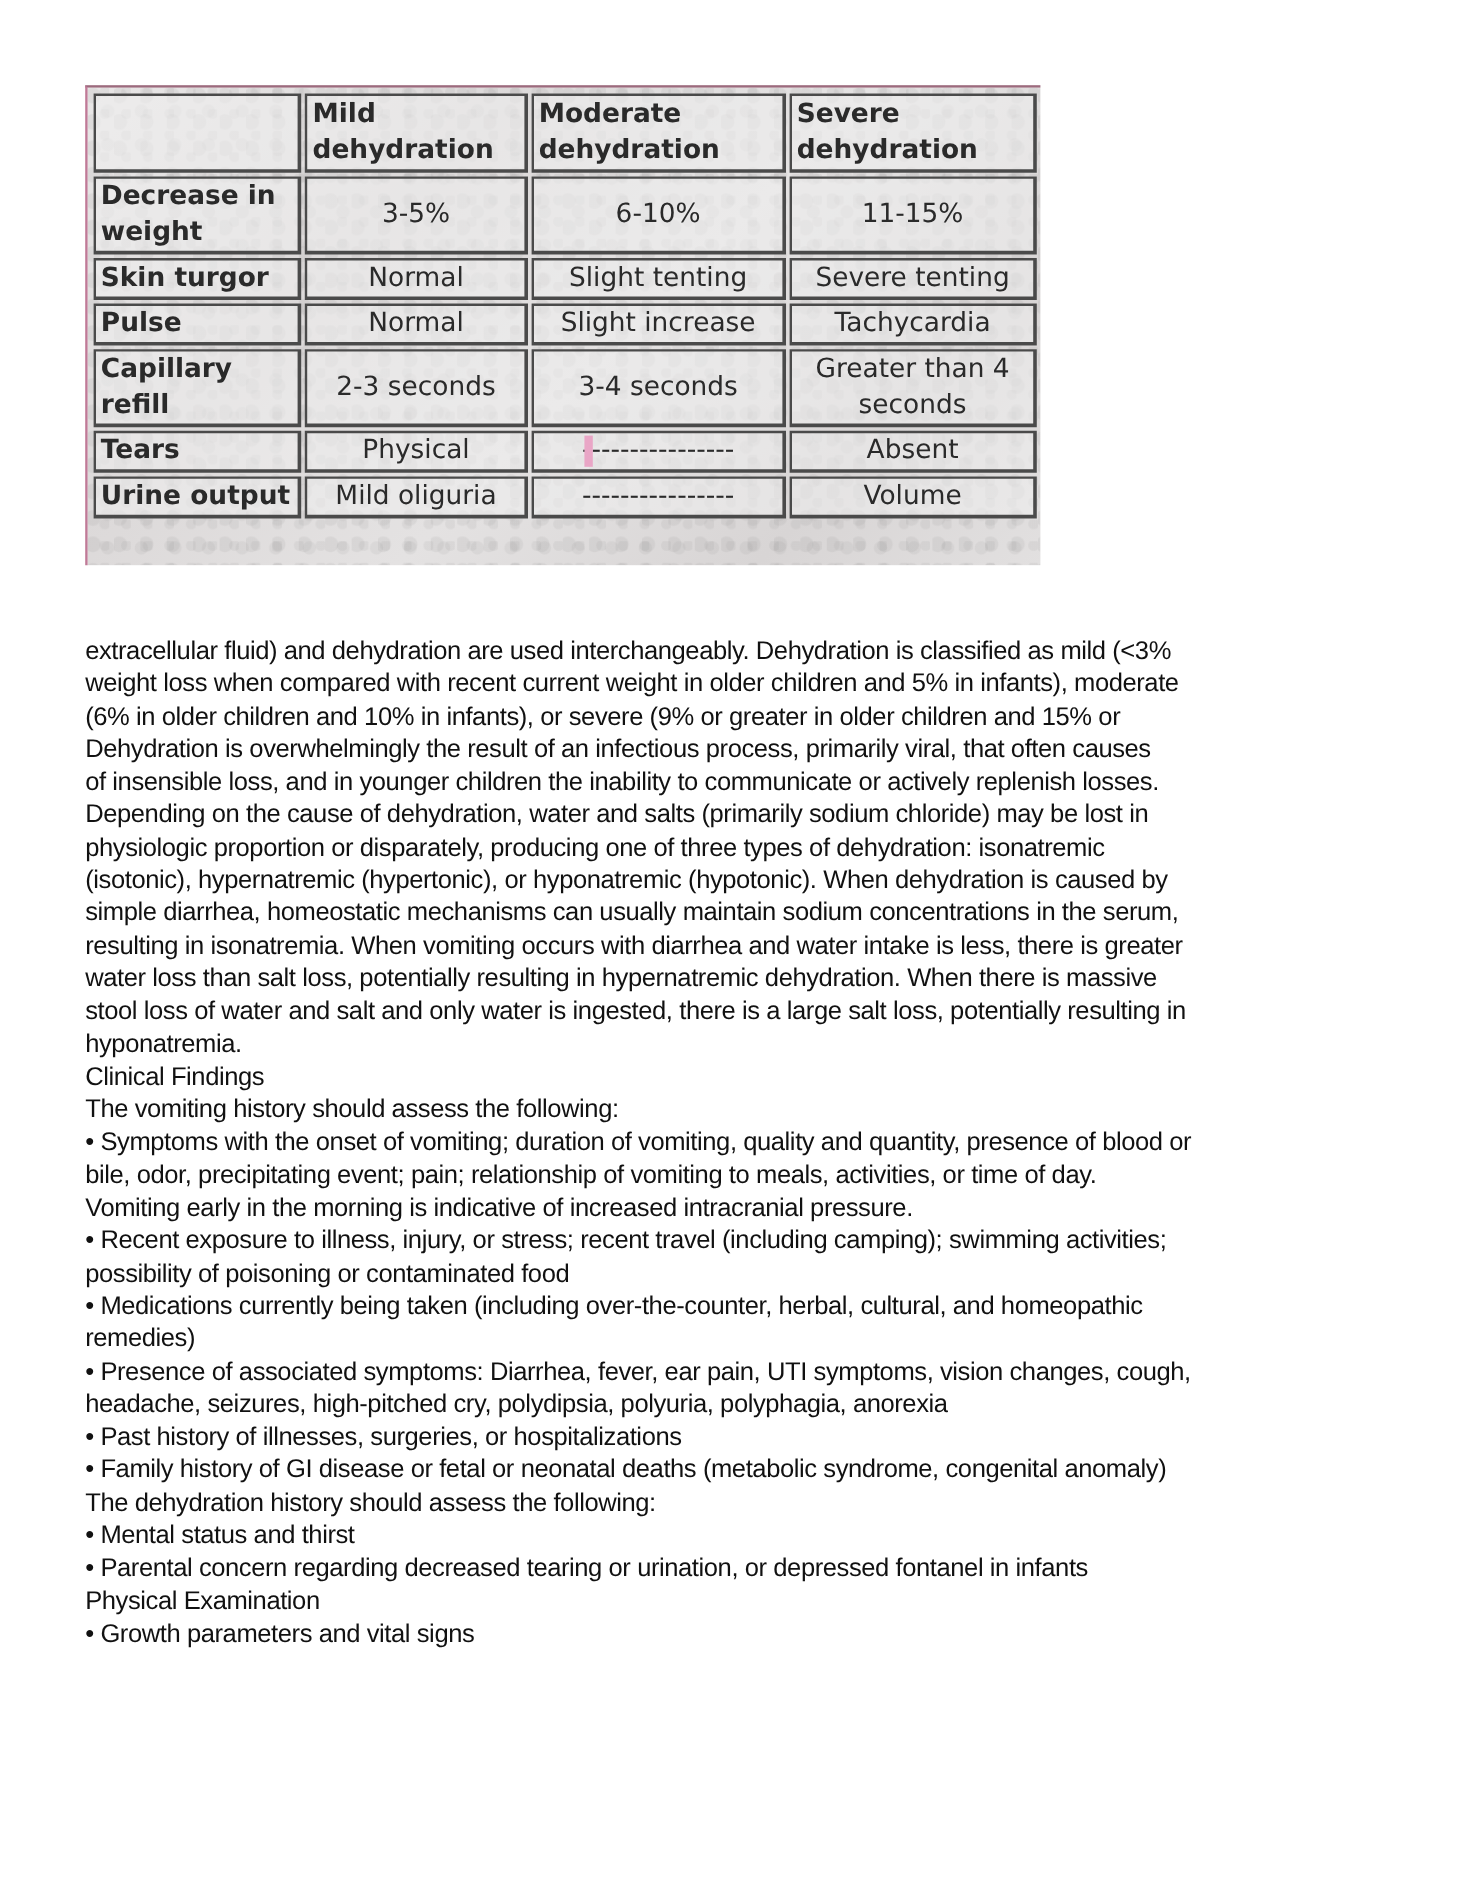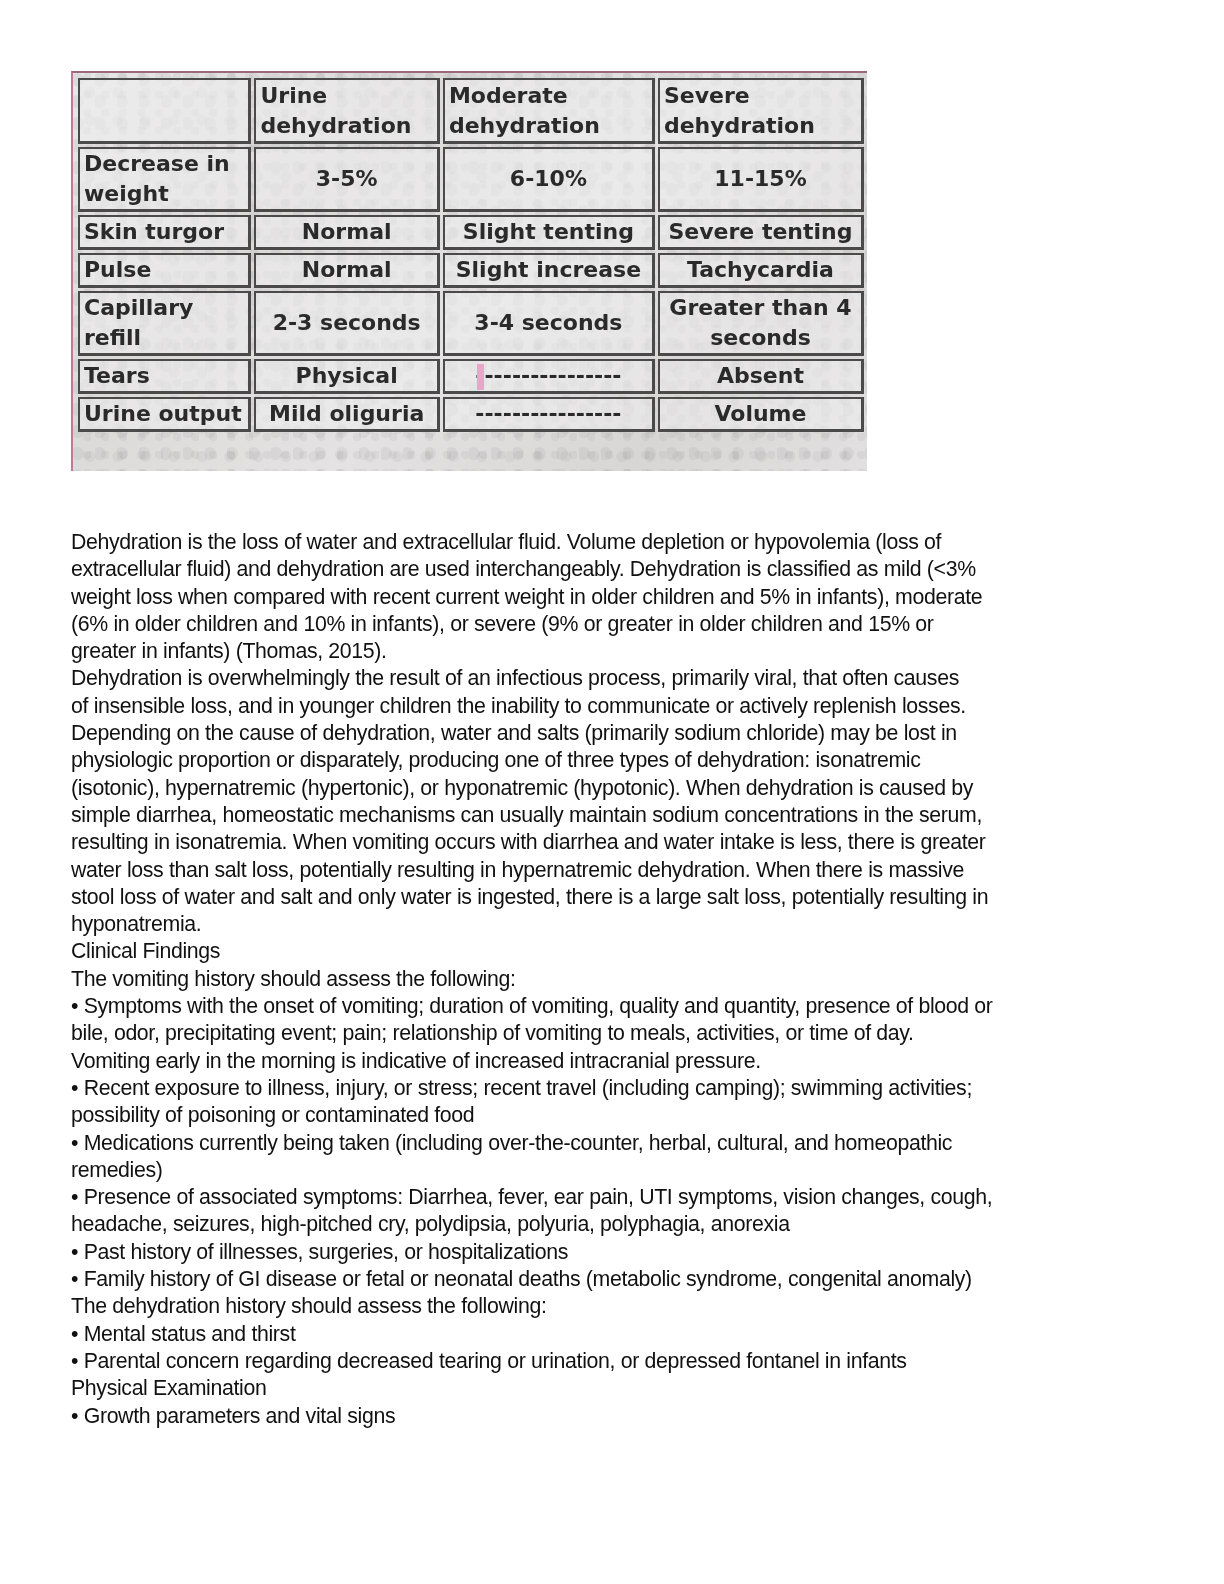--- a/index.html
+++ b/index.html
@@ -54,21 +54,21 @@
       font-size: 22px;
       line-height: 30px;
       vertical-align: middle;
     }
     table.dehydration th {
       text-align: left;
       font-weight: bold;
     }
     table.dehydration td.val {
       text-align: center;
-      font-weight: bold;
+      font-weight: normal;
     }
     .col0 { width: 168px; }
     .col1 { width: 176px; }
     .col2 { width: 207px; }
     .col3 { width: 200px; }
     .row-head { height: 66px; }
     .row-tall { height: 46px; }
     .row-short { height: 20px; }
     .pink-mark {
       display: inline-block;
@@ -96,21 +96,21 @@
     }
   </style>
 </head>
 <body>
 
 <div class="table-image">
   <table class="dehydration">
     <tbody>
         <tr class="row-head">
       <th class="col0"></th>
-      <th class="col1"><span>Urine</span><br><span>dehydration</span></th>
+      <th class="col1"><span>Mild</span><br><span>dehydration</span></th>
       <th class="col2"><span>Moderate</span><br><span>dehydration</span></th>
       <th class="col3"><span>Severe</span><br><span>dehydration</span></th>
     </tr>
     <tr class="row-tall">
       <th><span>Decrease in</span><br><span>weight</span></th>
       <td class="val">3-5%</td>
       <td class="val">6-10%</td>
       <td class="val">11-15%</td>
     </tr>
     <tr class="row-short">
@@ -141,25 +141,23 @@
       <th>Urine output</th>
       <td class="val">Mild oliguria</td>
       <td class="val">----------------</td>
       <td class="val">Volume</td>
     </tr>
   </tbody>
     </table>
 </div>
 
 <div class="text-body">
-  <p>Dehydration is the loss of water and extracellular fluid. Volume depletion or hypovolemia (loss of</p>
   <p>extracellular fluid) and dehydration are used interchangeably. Dehydration is classified as mild (&lt;3%</p>
   <p>weight loss when compared with recent current weight in older children and 5% in infants), moderate</p>
   <p>(6% in older children and 10% in infants), or severe (9% or greater in older children and 15% or</p>
-  <p>greater in infants) (Thomas, 2015).</p>
   <p>Dehydration is overwhelmingly the result of an infectious process, primarily viral, that often causes</p>
   <p>of insensible loss, and in younger children the inability to communicate or actively replenish losses.</p>
   <p>Depending on the cause of dehydration, water and salts (primarily sodium chloride) may be lost in</p>
   <p>physiologic proportion or disparately, producing one of three types of dehydration: isonatremic</p>
   <p>(isotonic), hypernatremic (hypertonic), or hyponatremic (hypotonic). When dehydration is caused by</p>
   <p>simple diarrhea, homeostatic mechanisms can usually maintain sodium concentrations in the serum,</p>
   <p>resulting in isonatremia. When vomiting occurs with diarrhea and water intake is less, there is greater</p>
   <p>water loss than salt loss, potentially resulting in hypernatremic dehydration. When there is massive</p>
   <p>stool loss of water and salt and only water is ingested, there is a large salt loss, potentially resulting in</p>
   <p>hyponatremia.</p>

